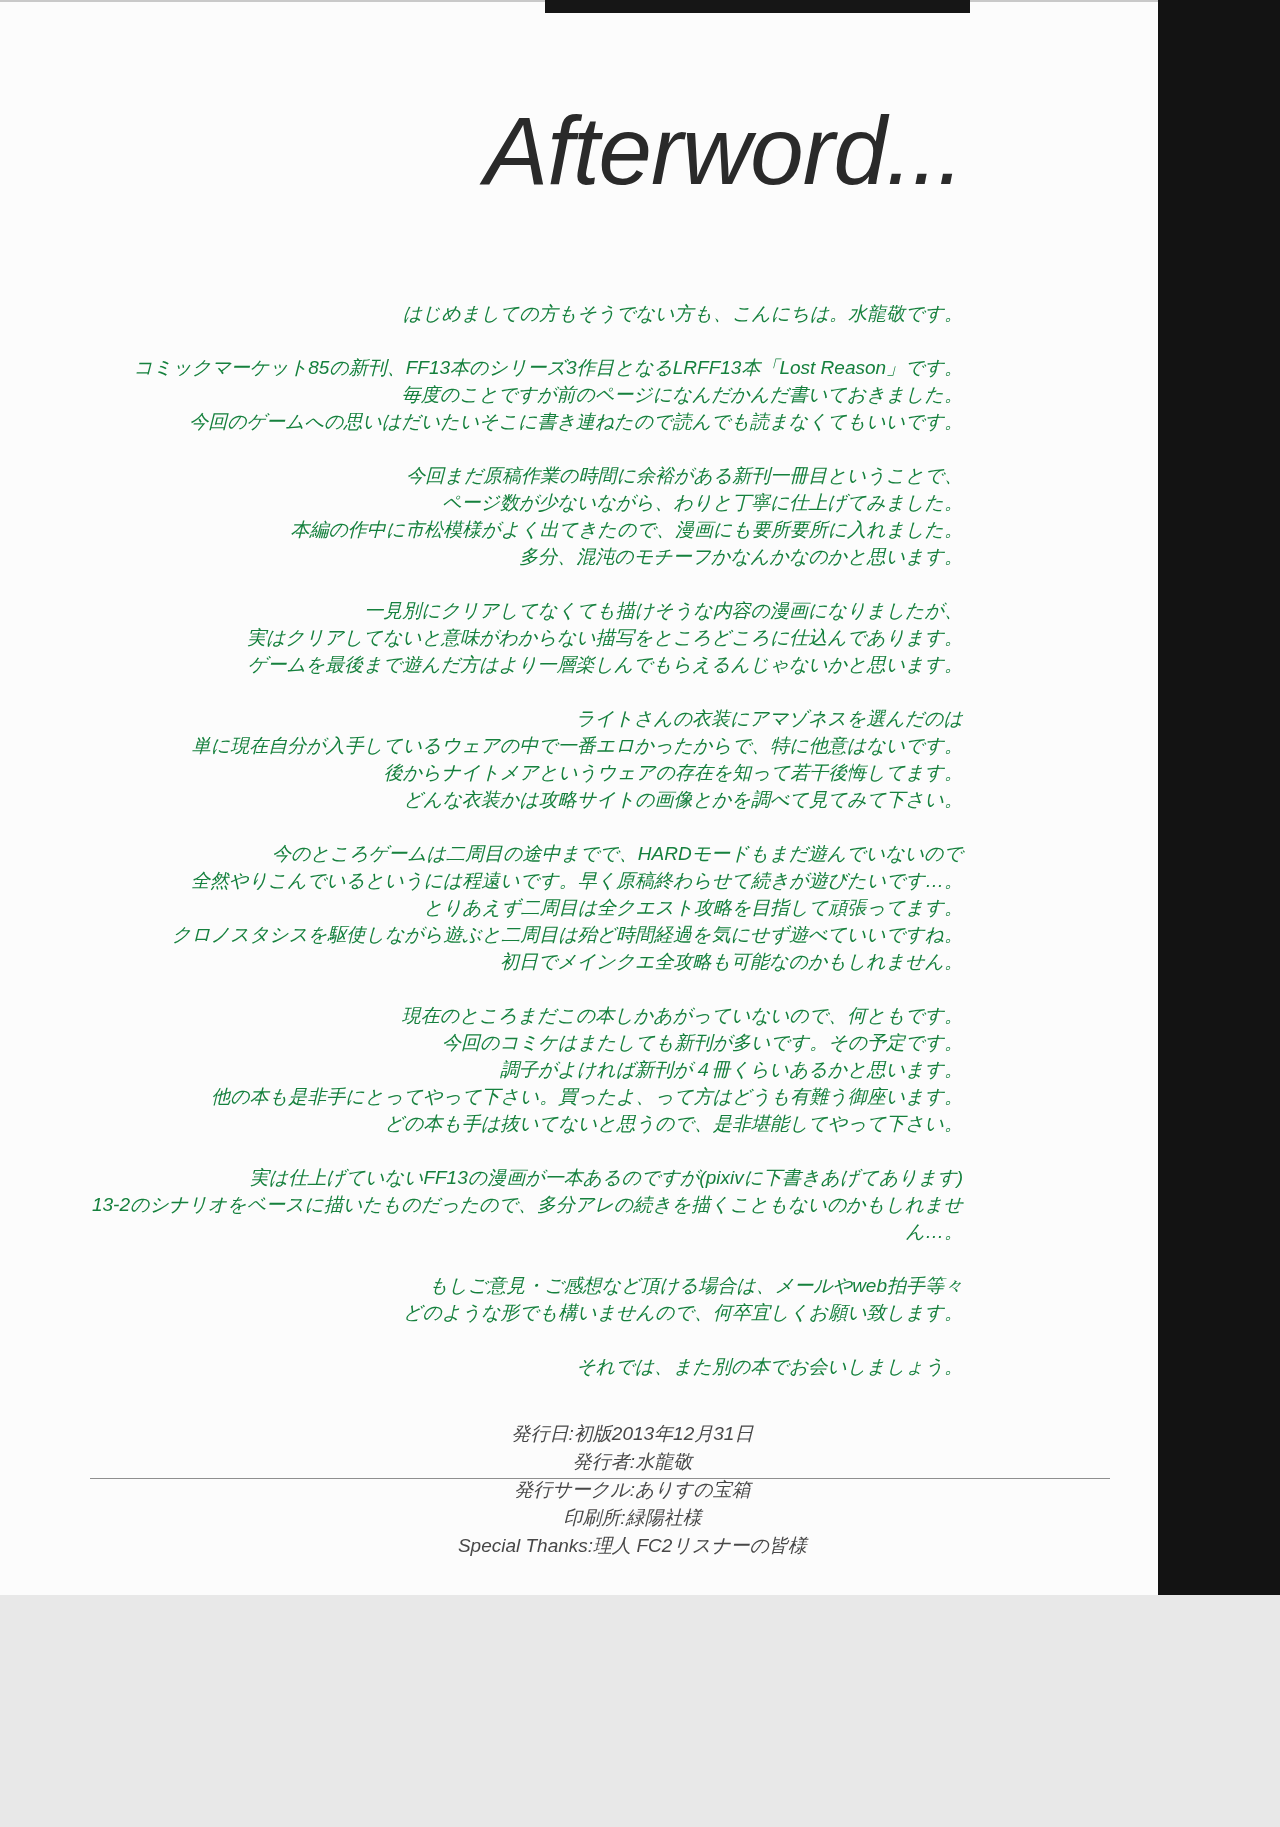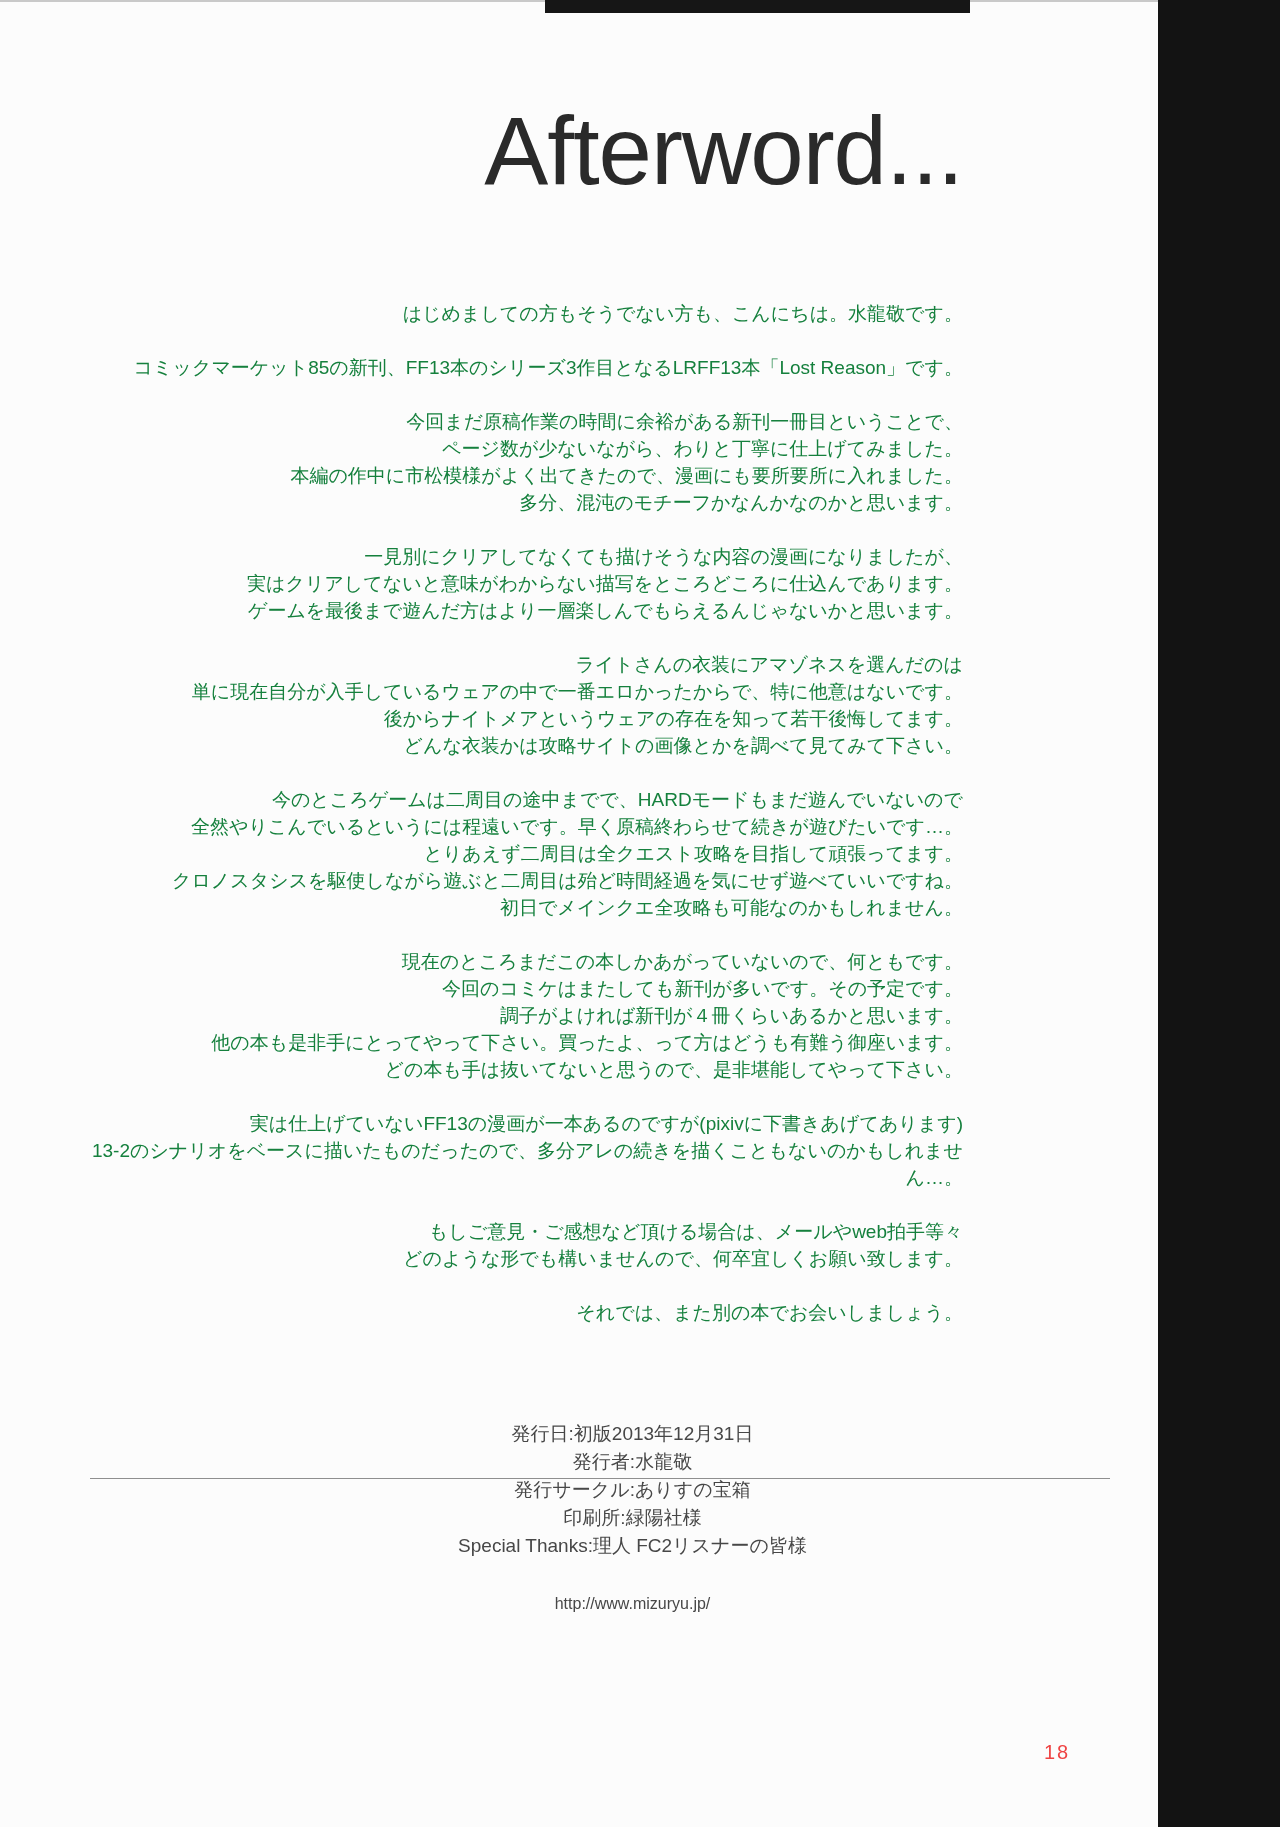--- a/index.html
+++ b/index.html
@@ -2,22 +2,22 @@
 <html><head>
 <meta charset="utf-8">
 <style>
   html,body{margin:0;padding:0;}
   body{
     width:1280px;height:1827px;
     background:#e8e8e8;
     font-family:"Liberation Sans","DejaVu Sans",sans-serif;
   }
   .scan-page{
-    position:relative;width:1280px;height:1827px;
-    background:#fcfcfc;overflow:hidden;
+    position:relative;width:1280px;height:1595px;
+    background:#fcfcfc;overflow:hidden;font-style:italic;
   }
   .top-edge-line{
     position:absolute;top:0;left:0;width:100%;height:2px;
     background:#c9c9c9;
   }
   .top-strip{
     position:absolute;top:0;left:545px;width:425px;height:13px;
     background:#161616;
   }
   .black-bar{
@@ -67,20 +67,22 @@
   <div class="black-bar"></div>
 
   <div class="title">Afterword...</div>
 
   <div class="body-text">
     <p class="para">
       <span class="line">はじめましての方もそうでない方も、こんにちは。水龍敬です。</span>
     </p>
     <p class="para">
       <span class="line">コミックマーケット85の新刊、FF13本のシリーズ3作目となるLRFF13本「Lost Reason」です。</span>
+      <span class="line">毎度のことですが前のページになんだかんだ書いておきました。</span>
+      <span class="line">今回のゲームへの思いはだいたいそこに書き連ねたので読んでも読まなくてもいいです。</span>
     </p>
     <p class="para">
       <span class="line">今回まだ原稿作業の時間に余裕がある新刊一冊目ということで、</span>
       <span class="line">ページ数が少ないながら、わりと丁寧に仕上げてみました。</span>
       <span class="line">本編の作中に市松模様がよく出てきたので、漫画にも要所要所に入れました。</span>
       <span class="line">多分、混沌のモチーフかなんかなのかと思います。</span>
     </p>
     <p class="para">
       <span class="line">一見別にクリアしてなくても描けそうな内容の漫画になりましたが、</span>
       <span class="line">実はクリアしてないと意味がわからない描写をところどころに仕込んであります。</span>

